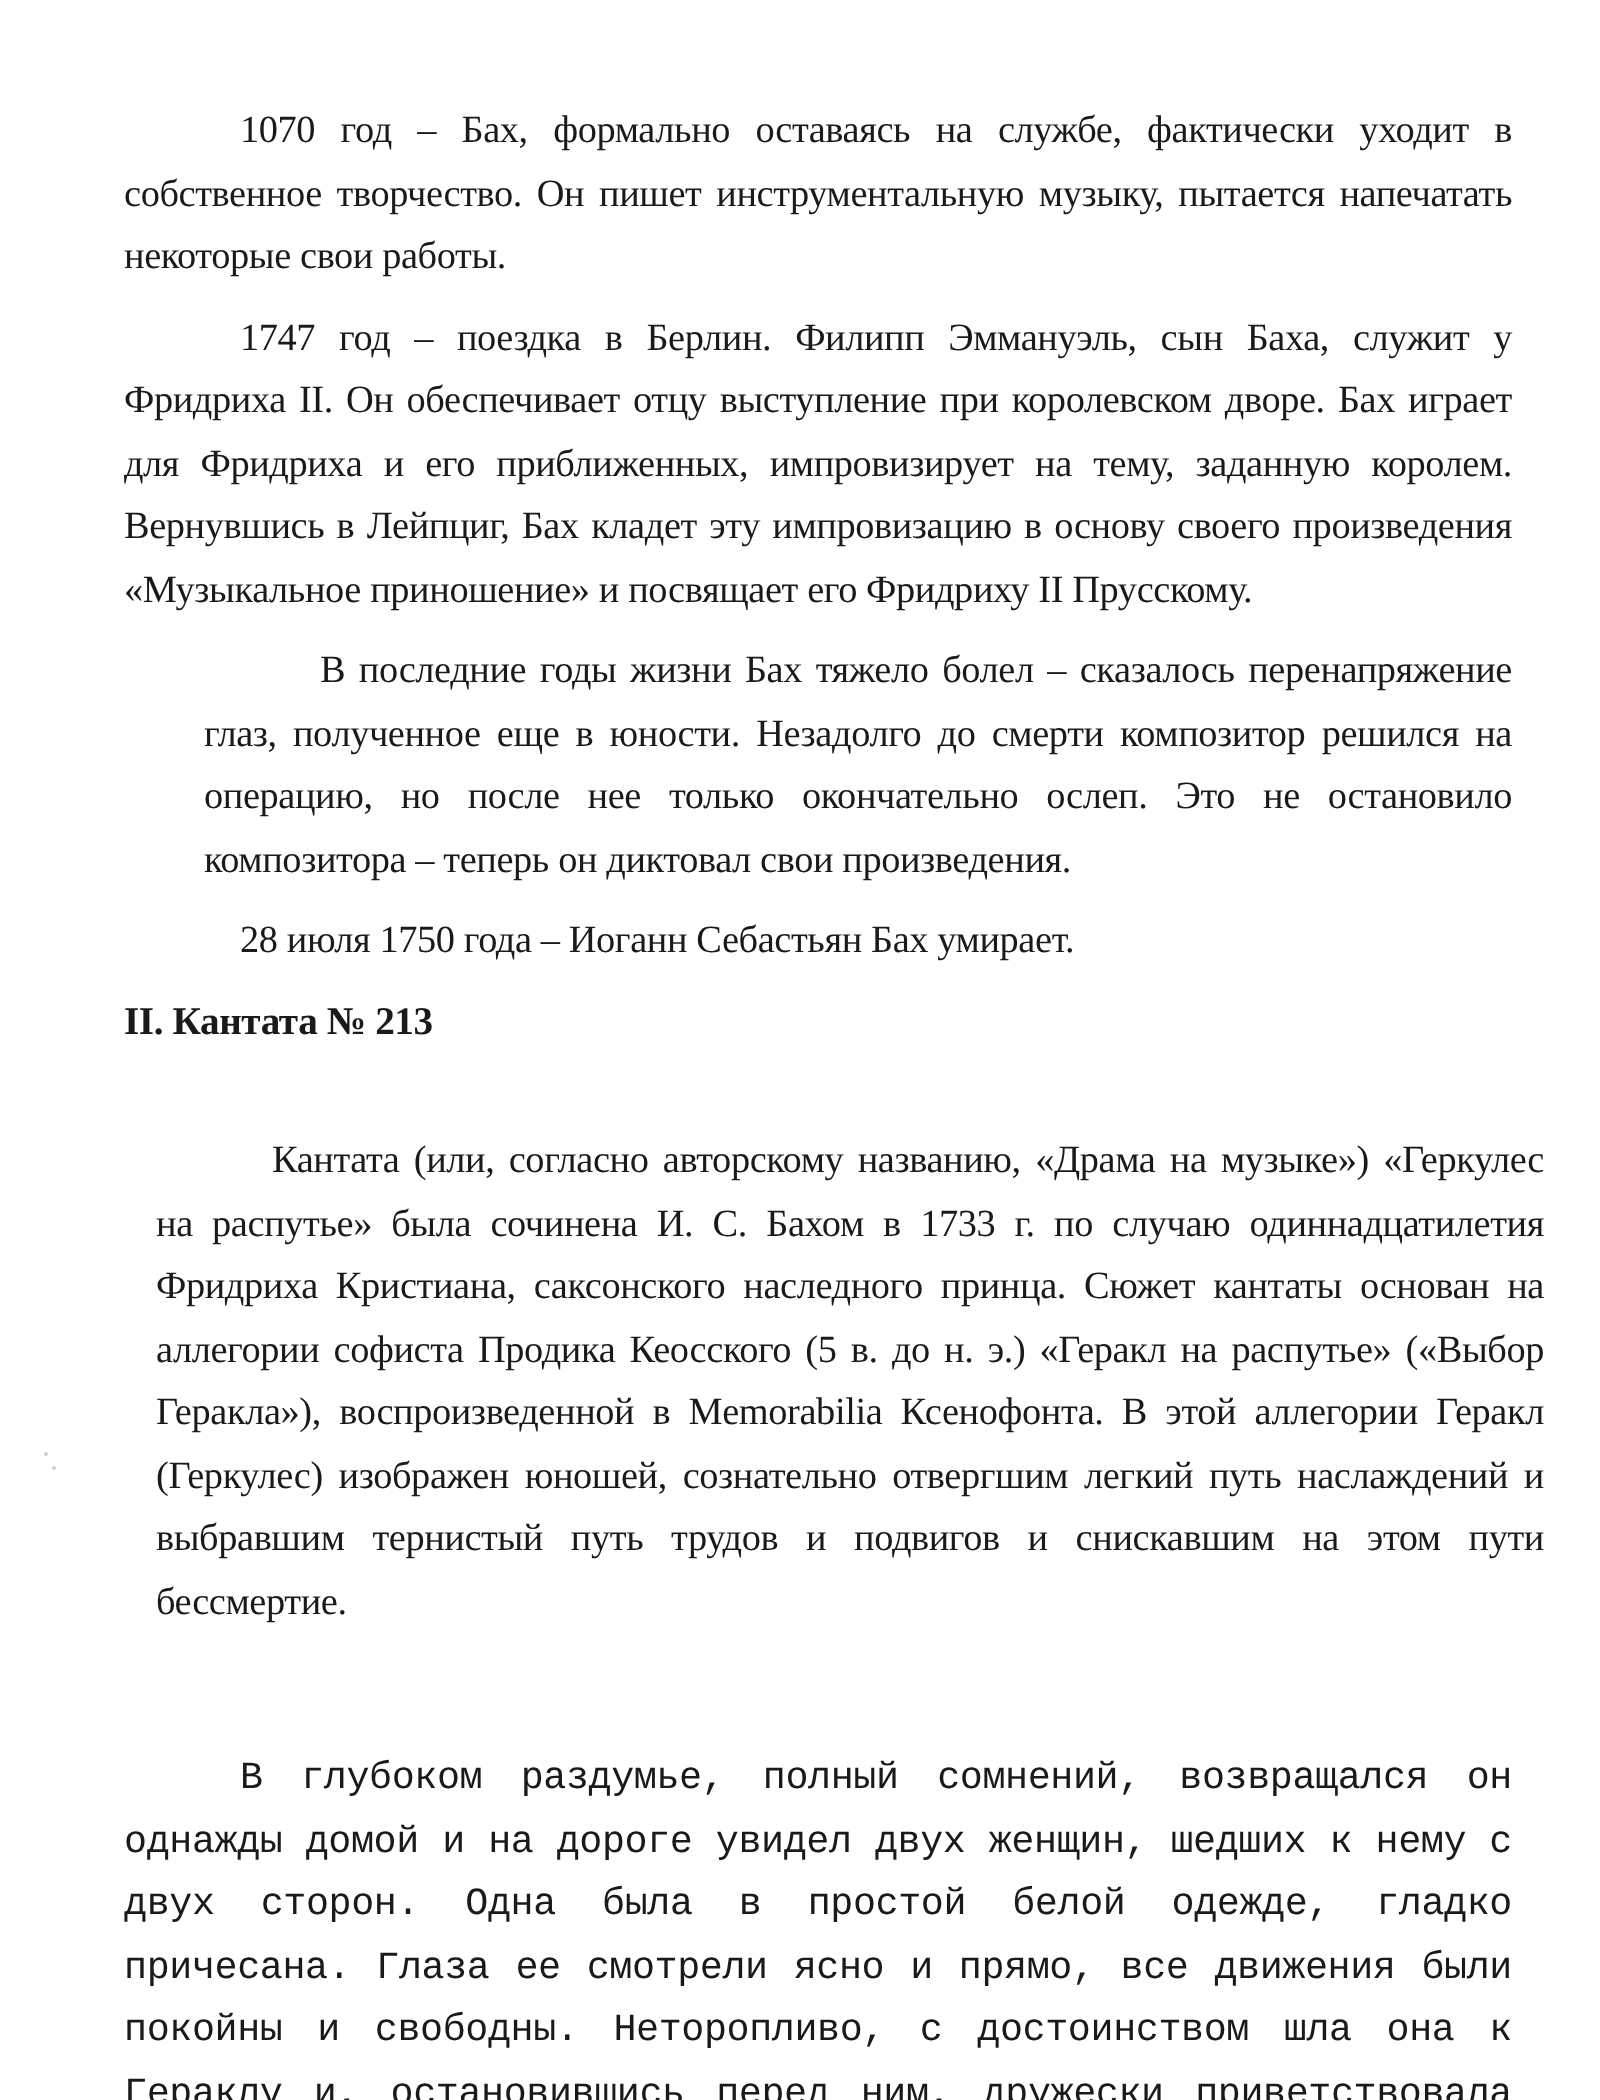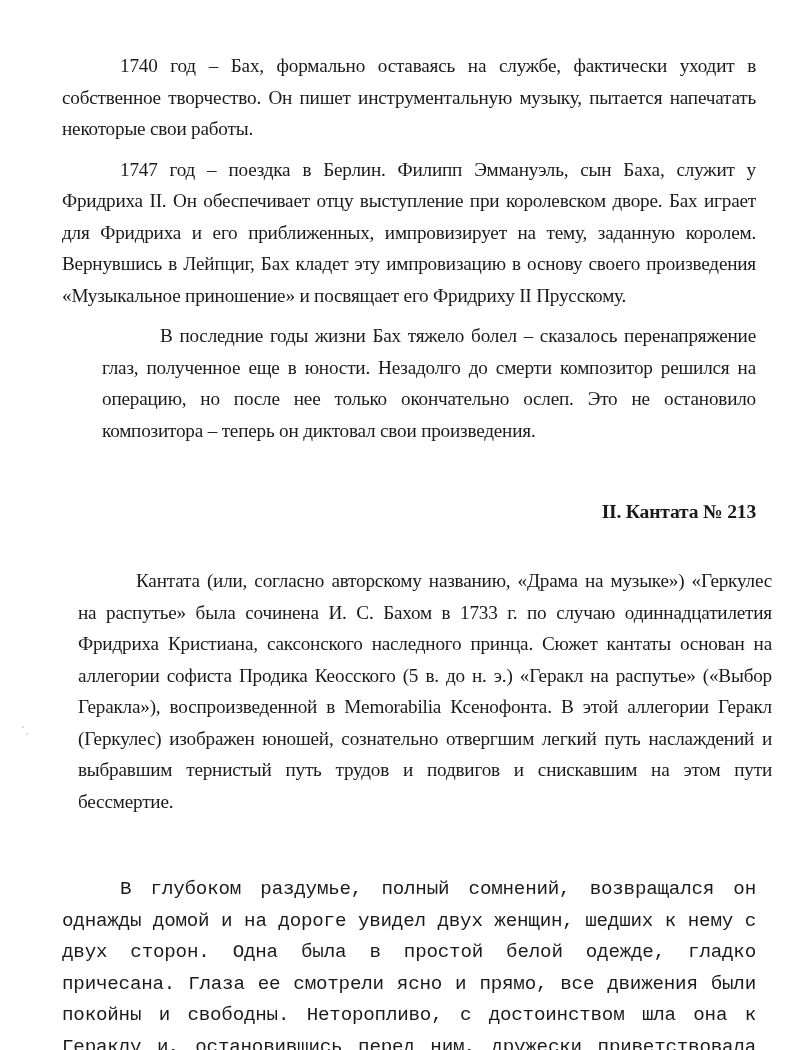--- a/index.html
+++ b/index.html
@@ -30,21 +30,21 @@
       text-indent: 58px;
     }
     .para + .para {
       margin-top: 0;
     }
     .gap-after-p1 { margin-bottom: 9px; }
     .gap-after-p2 { margin-bottom: 9px; font-family: Liberation Serif, serif; }
     .gap-after-p3 { margin-bottom: 9px; margin-left: 40px; }
     .heading {
       margin: 0;
-      text-align: right;
+      text-align: left;
       font-weight: bold;
       font-size: 19.6px;
       line-height: 32px;
       position: absolute;
       left: 0;
       width: 694px;
       top: 446px;
     }
     .section2 {
       position: absolute;
@@ -64,23 +64,24 @@
       width: 2px;
       height: 2px;
       background: #cfcfcf;
       border-radius: 1px;
     }
   </style>
 </head>
 <body>
 
 <div class="page">
-  <p class="para gap-after-p1">1740 год – Бах, формально оставаясь на службе, фактически уходит в собственное творчество. Он пишет инструментальную музыку, пытается напечатать некоторые свои работы.</p>
+  <p class="para gap-after-p1">1070 год – Бах, формально оставаясь на службе, фактически уходит в собственное творчество. Он пишет инструментальную музыку, пытается напечатать некоторые свои работы.</p>
   <p class="para gap-after-p2">1747 год – поездка в Берлин. Филипп Эммануэль, сын Баха, служит у Фридриха II. Он обеспечивает отцу выступление при королевском дворе. Бах играет для Фридриха и его приближенных, импровизирует на тему, заданную королем. Вернувшись в Лейпциг, Бах кладет эту импровизацию в основу своего произведения «Музыкальное приношение» и посвящает его Фридриху II Прусскому.</p>
   <p class="para gap-after-p3">В последние годы жизни Бах тяжело болел – сказалось перенапряжение глаз, полученное еще в юности. Незадолго до смерти композитор решился на операцию, но после нее только окончательно ослеп. Это не остановило композитора – теперь он диктовал свои произведения.</p>
+  <p class="para">28 июля 1750 года – Иоганн Себастьян Бах умирает.</p>
 
   <h2 class="heading">II. Кантата № 213</h2>
 
   <div class="section2">
     <p class="para">Кантата (или, согласно авторскому названию, «Драма на музыке») «Геркулес на распутье» была сочинена И. С. Бахом в 1733 г. по случаю одиннадцатилетия Фридриха Кристиана, саксонского наследного принца. Сюжет кантаты основан на аллегории софиста Продика Кеосского (5 в. до н. э.) «Геракл на распутье» («Выбор Геракла»), воспроизведенной в Memorabilia Ксенофонта. В этой аллегории Геракл (Геркулес) изображен юношей, сознательно отвергшим легкий путь наслаждений и выбравшим тернистый путь трудов и подвигов и снискавшим на этом пути бессмертие.</p>
   </div>
 
   <div class="section3">
     <p class="para">В глубоком раздумье, полный сомнений, возвращался он однажды домой и на дороге увидел двух женщин, шедших к нему с двух сторон. Одна была в простой белой одежде, гладко причесана. Глаза ее смотрели ясно и прямо, все движения были покойны и свободны. Неторопливо, с достоинством шла она к Гераклу и, остановившись перед ним, дружески приветствовала его.</p>
   </div>

